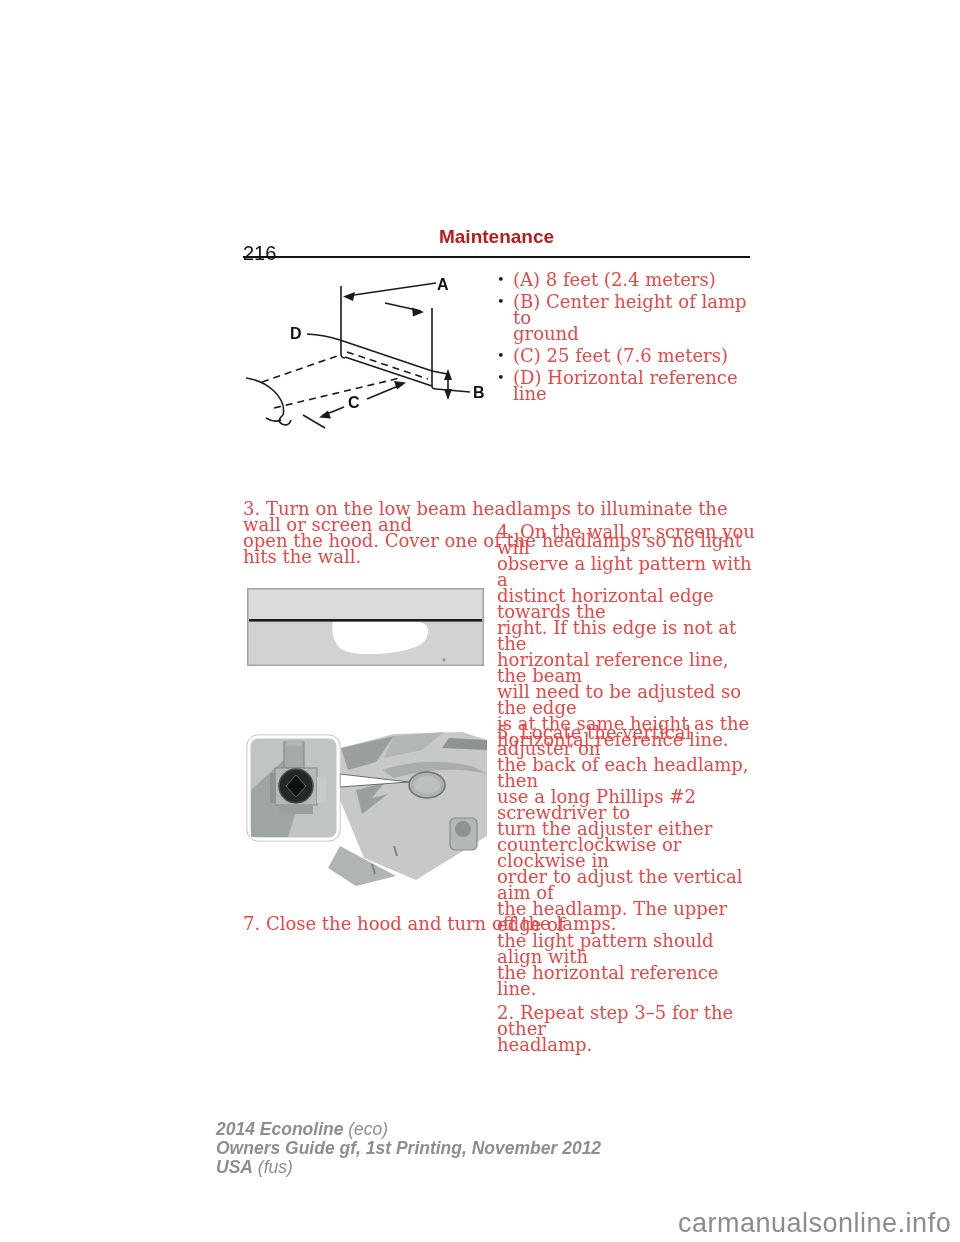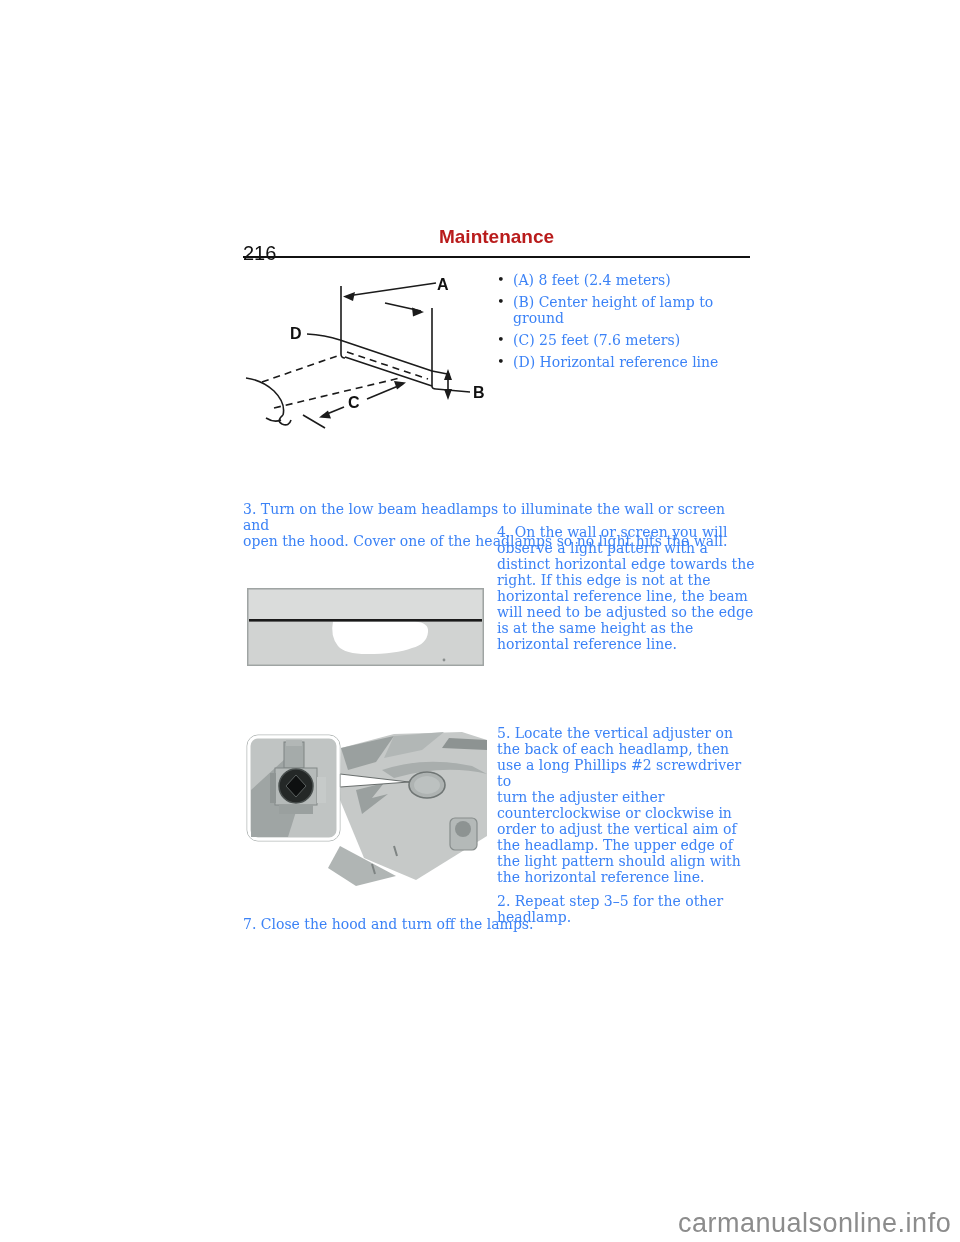--- a/index.html
+++ b/index.html
@@ -5,21 +5,21 @@
   html,body{margin:0;padding:0;background:#ffffff;}
   .page{position:relative;width:960px;height:1242px;background:#ffffff;overflow:hidden;
         font-family:"DejaVu Serif", serif;color:#1b1b1b;}
   
   .page-num{position:absolute;left:243px;top:242px;font-family:"Liberation Sans",sans-serif;
             font-size:20px;font-weight:400;color:#111;}
   .section-title{position:absolute;left:243px;top:226px;width:507px;text-align:center;
             font-family:"Liberation Sans",sans-serif;font-size:19px;font-weight:700;color:#b91c1c;}
   .header-rule{position:absolute;left:243px;top:256px;width:507px;height:2px;background:#111;}
   
-  .txt{font-size:14px;line-height:16px;white-space:pre-line;color:#3b82f6;}
+  .txt{font-size:18px;line-height:16px;white-space:pre-line;color:#ef4444;}
   .block{position:absolute;}
   #legend-col{left:497px;top:272px;width:258px;}
   #legend-col ul{list-style:none;margin:0;padding:0;}
   #legend-col li{display:flex;margin-bottom:6px;}
   #legend-col .b{width:16px;flex:0 0 16px;font-size:13px;line-height:16px;}
   #legend-col .li-txt{flex:1;}
   #step2a{margin-top:5px;}
   #step2b{left:243px;top:460px;width:505px;}
   #step3{left:243px;top:501px;width:505px;}
   #step4{left:497px;top:524px;width:258px;}
@@ -179,16 +179,27 @@
 order to adjust the vertical aim of
 the headlamp. The upper edge of
 the light pattern should align with
 the horizontal reference line.</div>
     <div id="step6" class="txt">2. Repeat step 3–5 for the other
 headlamp.</div>
   </div>
 
   <div id="step7" class="block txt">7. Close the hood and turn off the lamps.</div>
 
+  <div class="footer">
+    <div>
+      <span class="bold">2014 Econoline</span>
+      <span class="lt">(eco)</span>
+    </div>
+    <div class="bold">Owners Guide gf, 1st Printing, November 2012</div>
+    <div>
+      <span class="bold">USA</span>
+      <span class="lt">(fus)</span>
+    </div>
+  </div>
 
   <div class="watermark">carmanualsonline.info</div>
 
 </div>
 
 </body></html>

